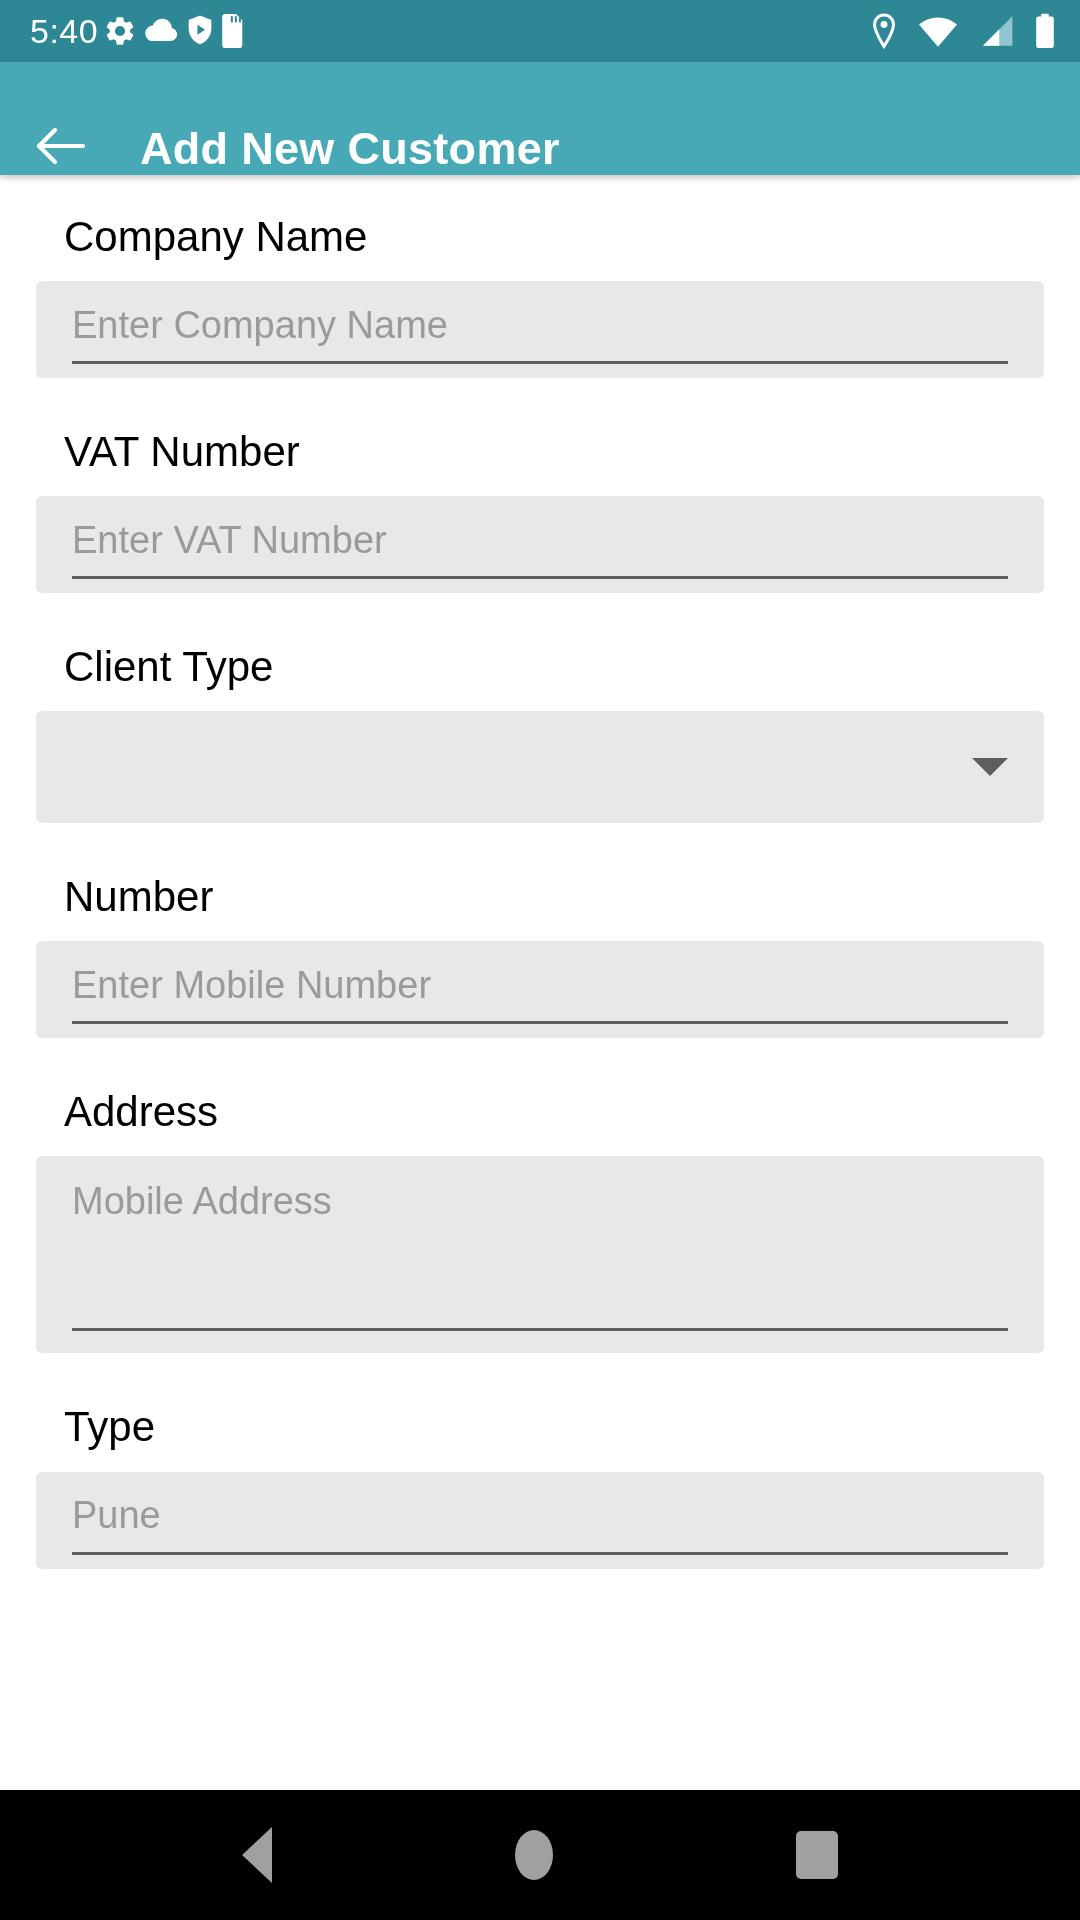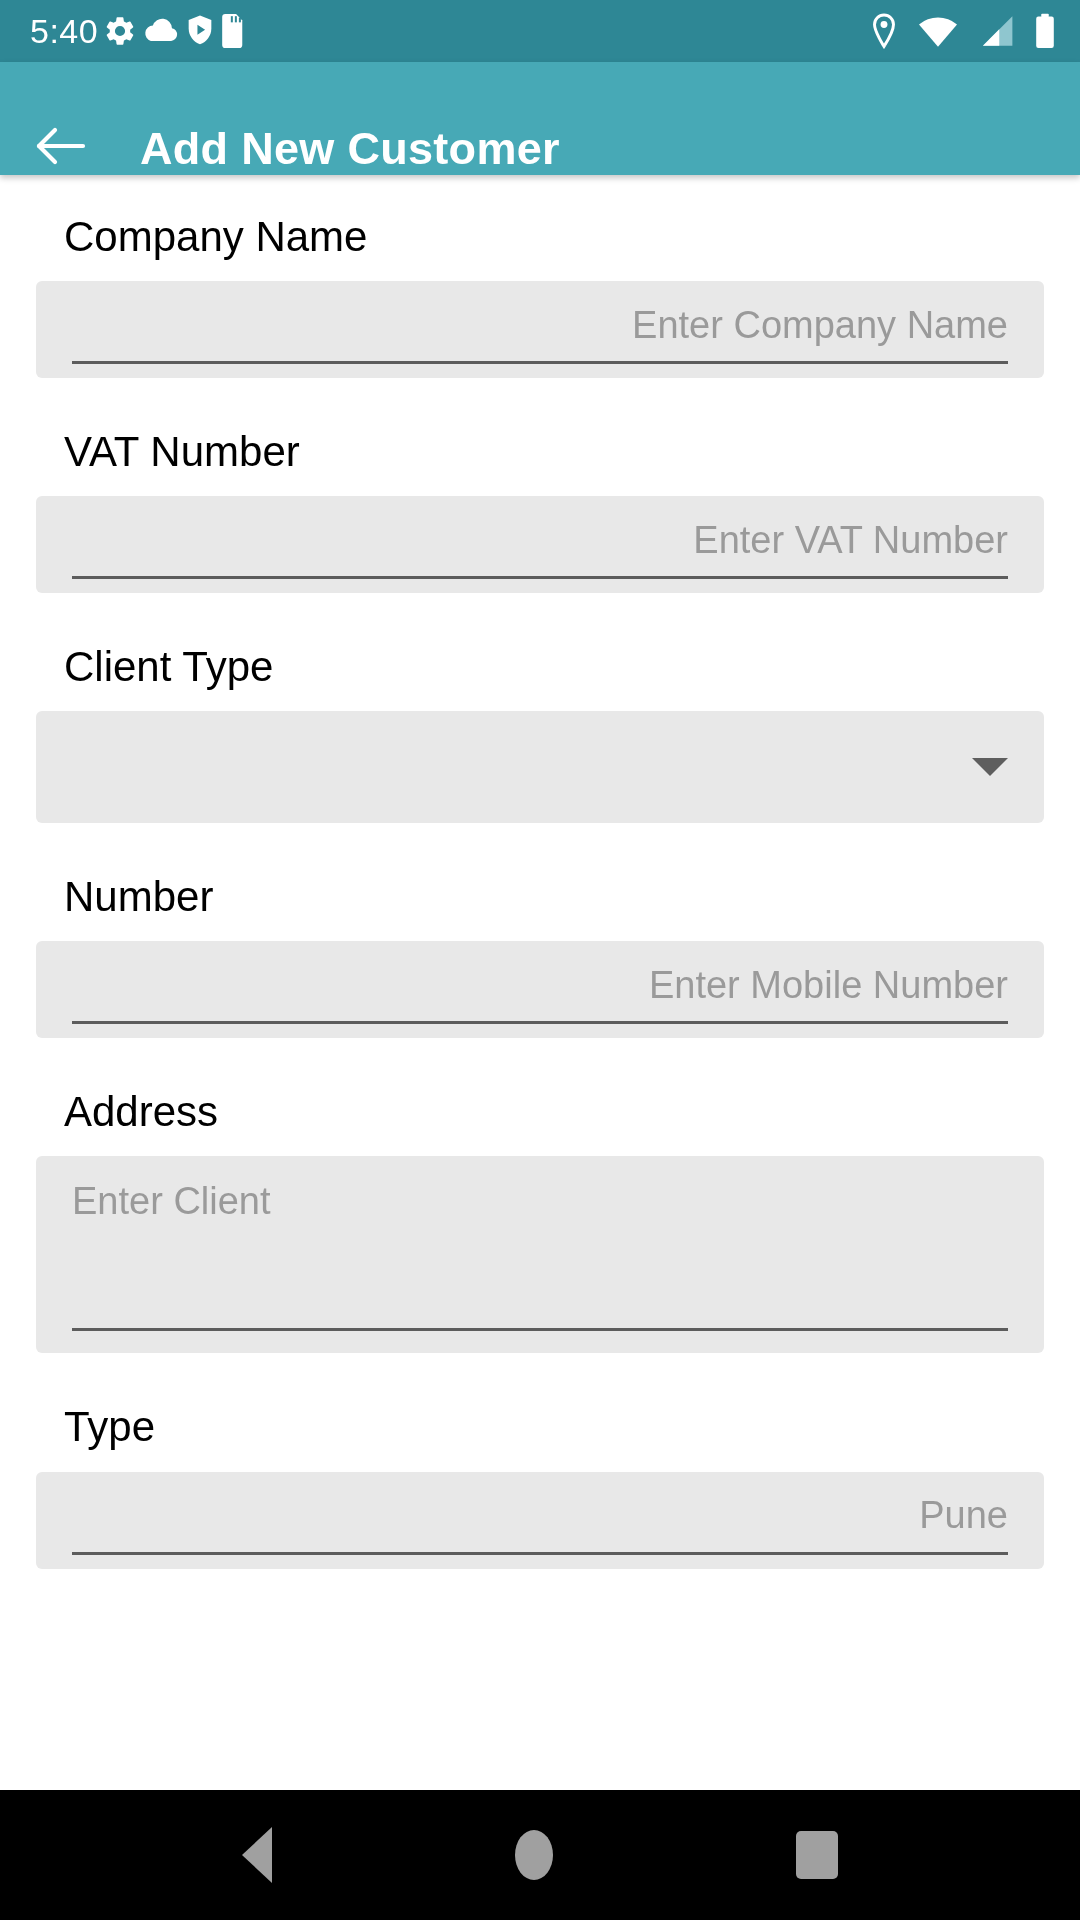--- a/index.html
+++ b/index.html
@@ -60,21 +60,21 @@
   }
   .input-wrap.single { height:97px; display:flex; align-items:flex-end; }
   .input-line {
     width:100%; height:100%;
     display:flex; align-items:center;
     border-bottom:3px solid #5C5C5C;
     padding-bottom:6px;
     margin-bottom:16px;
     height:auto;
   }
-  .input-wrap.single .input-line { height:76px; padding-bottom:0; margin-bottom:14px;justify-content:flex-end; }
+  .input-wrap.single .input-line { height:76px; padding-bottom:0; margin-bottom:14px; }
   .ph { font-size:38px; color:#9A9A9A; font-weight:400; line-height:1; }
 
   
   .dd-wrap {
     margin:0 24px; background:#E8E8E8; border-radius:6px;
     height:112px; display:flex; align-items:center;
     padding:0 36px; position:relative;
   }
   .dd-value { font-size:38px; color:#9A9A9A; }
   .dd-arrow { margin-left:auto; width:0; height:0;
@@ -191,21 +191,21 @@
       <div class="input-wrap single">
         <div class="input-line">
           <span class="ph">Enter Mobile Number</span>
         </div>
       </div>
     </div>
 
     <div class="field">
       <div class="field-label">Address</div>
       <div class="area-wrap">
-        <div class="area-text ph">Enter Client</div>
+        <div class="area-text ph">Mobile Address</div>
         <div class="area-rule"></div>
       </div>
     </div>
 
     <div class="field">
       <div class="field-label">Type</div>
       <div class="input-wrap single">
         <div class="input-line">
           <span class="ph">Pune</span>
         </div>

